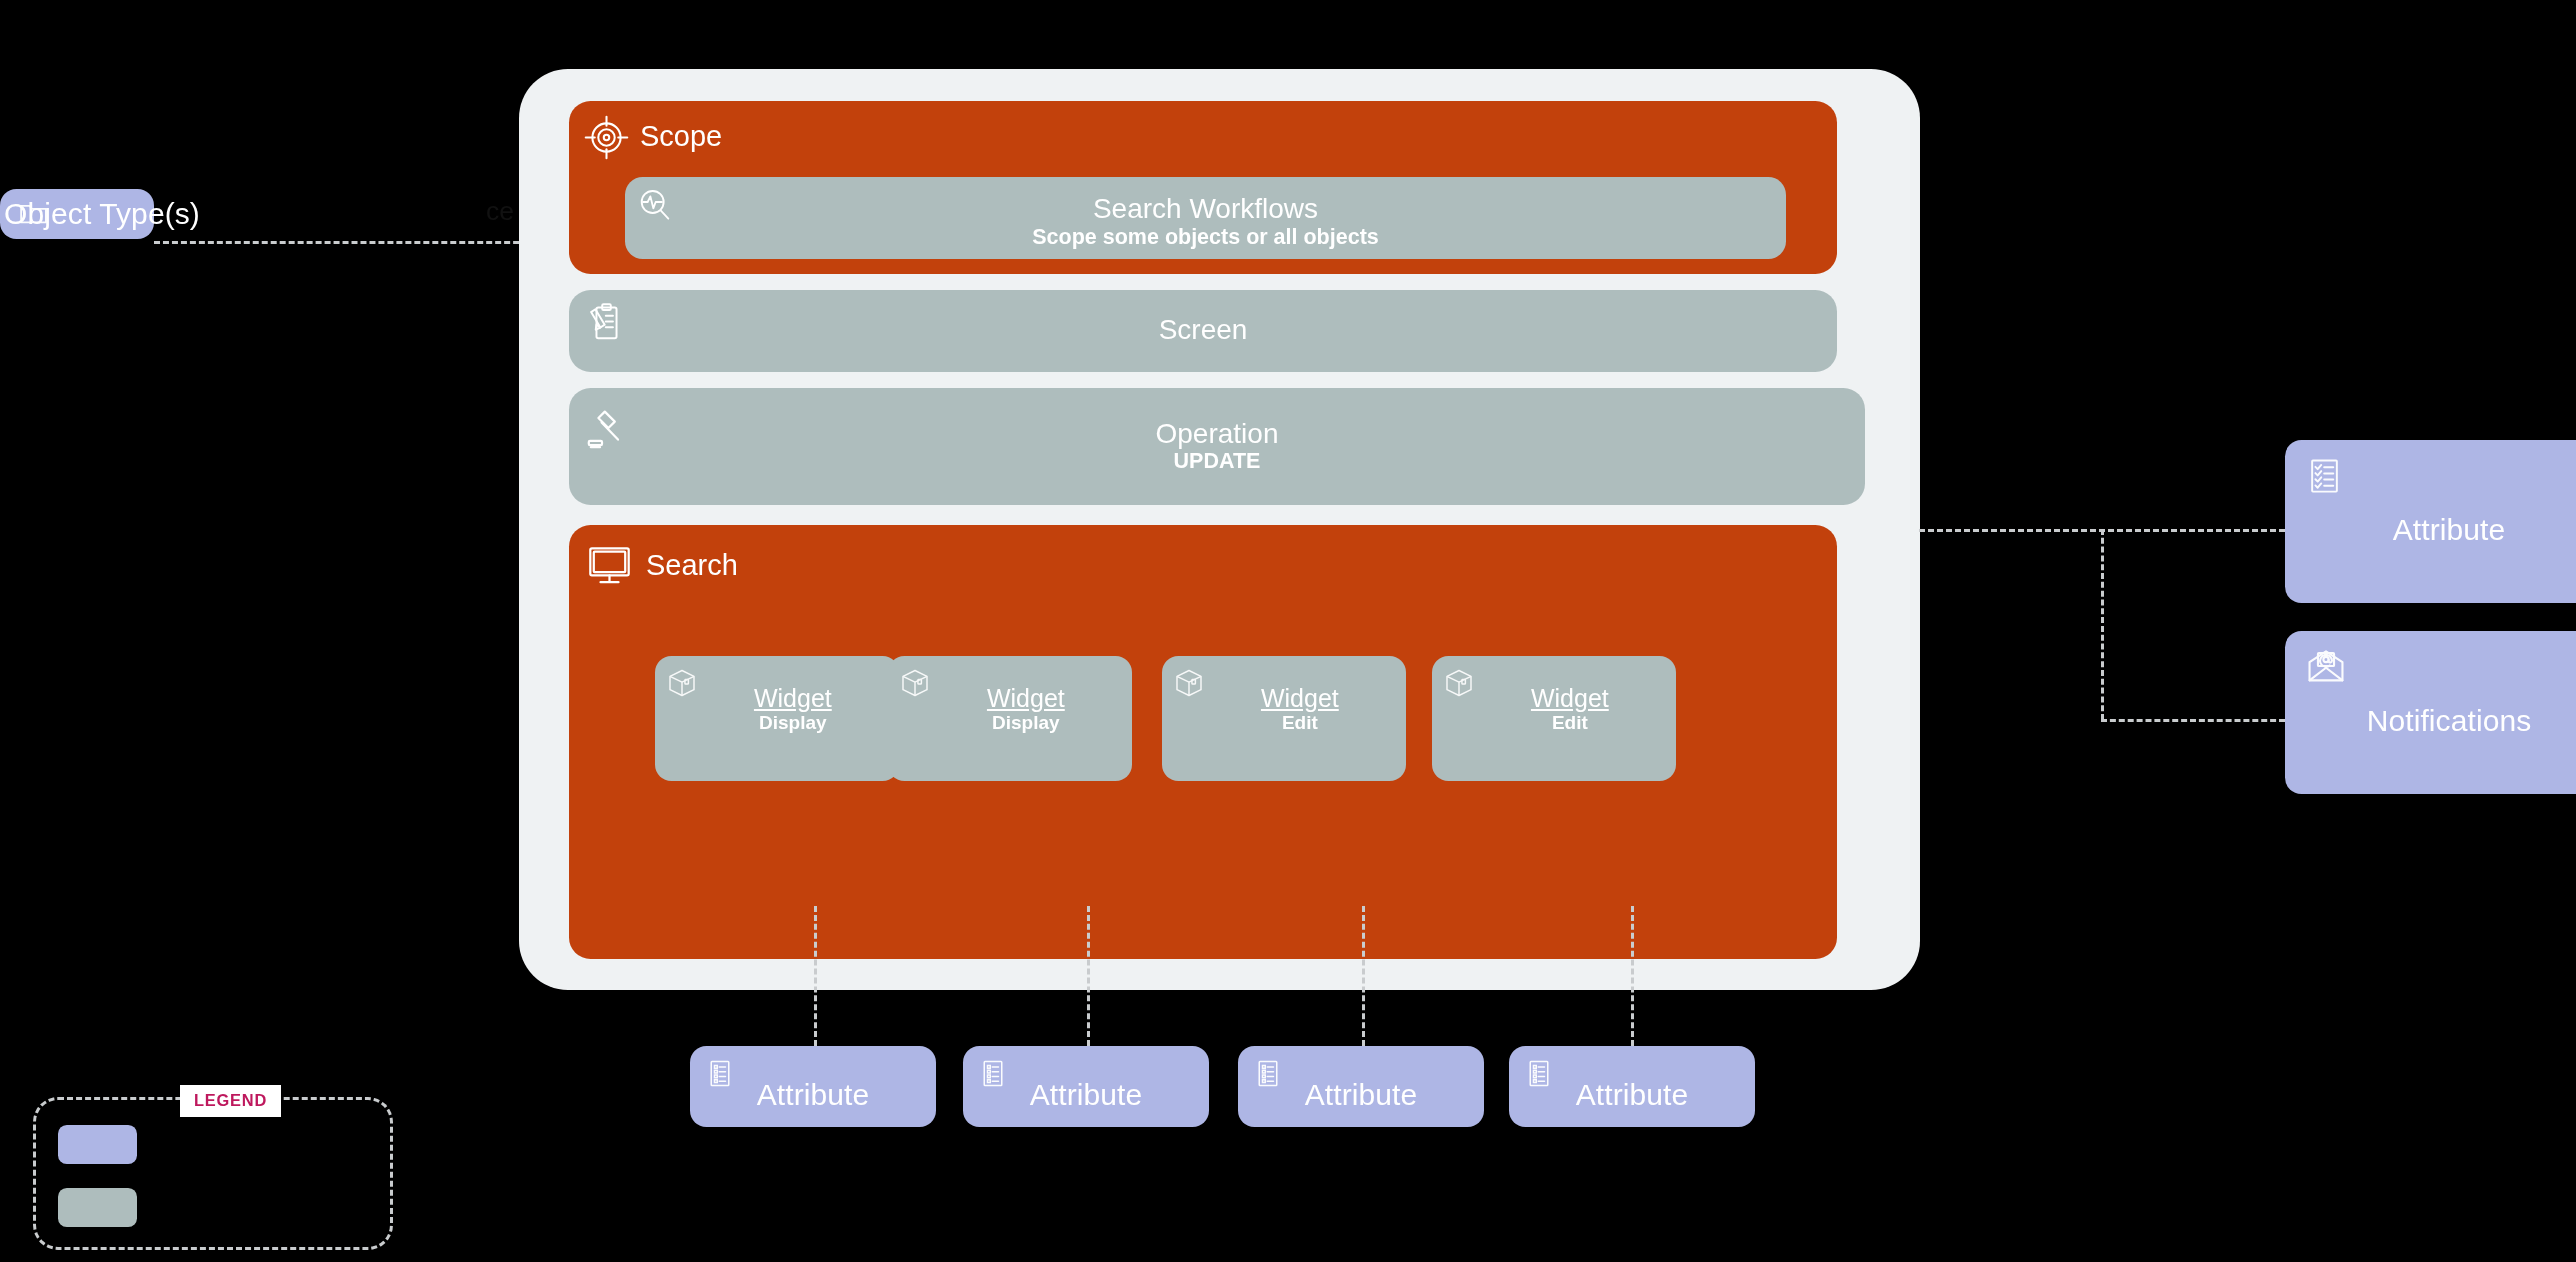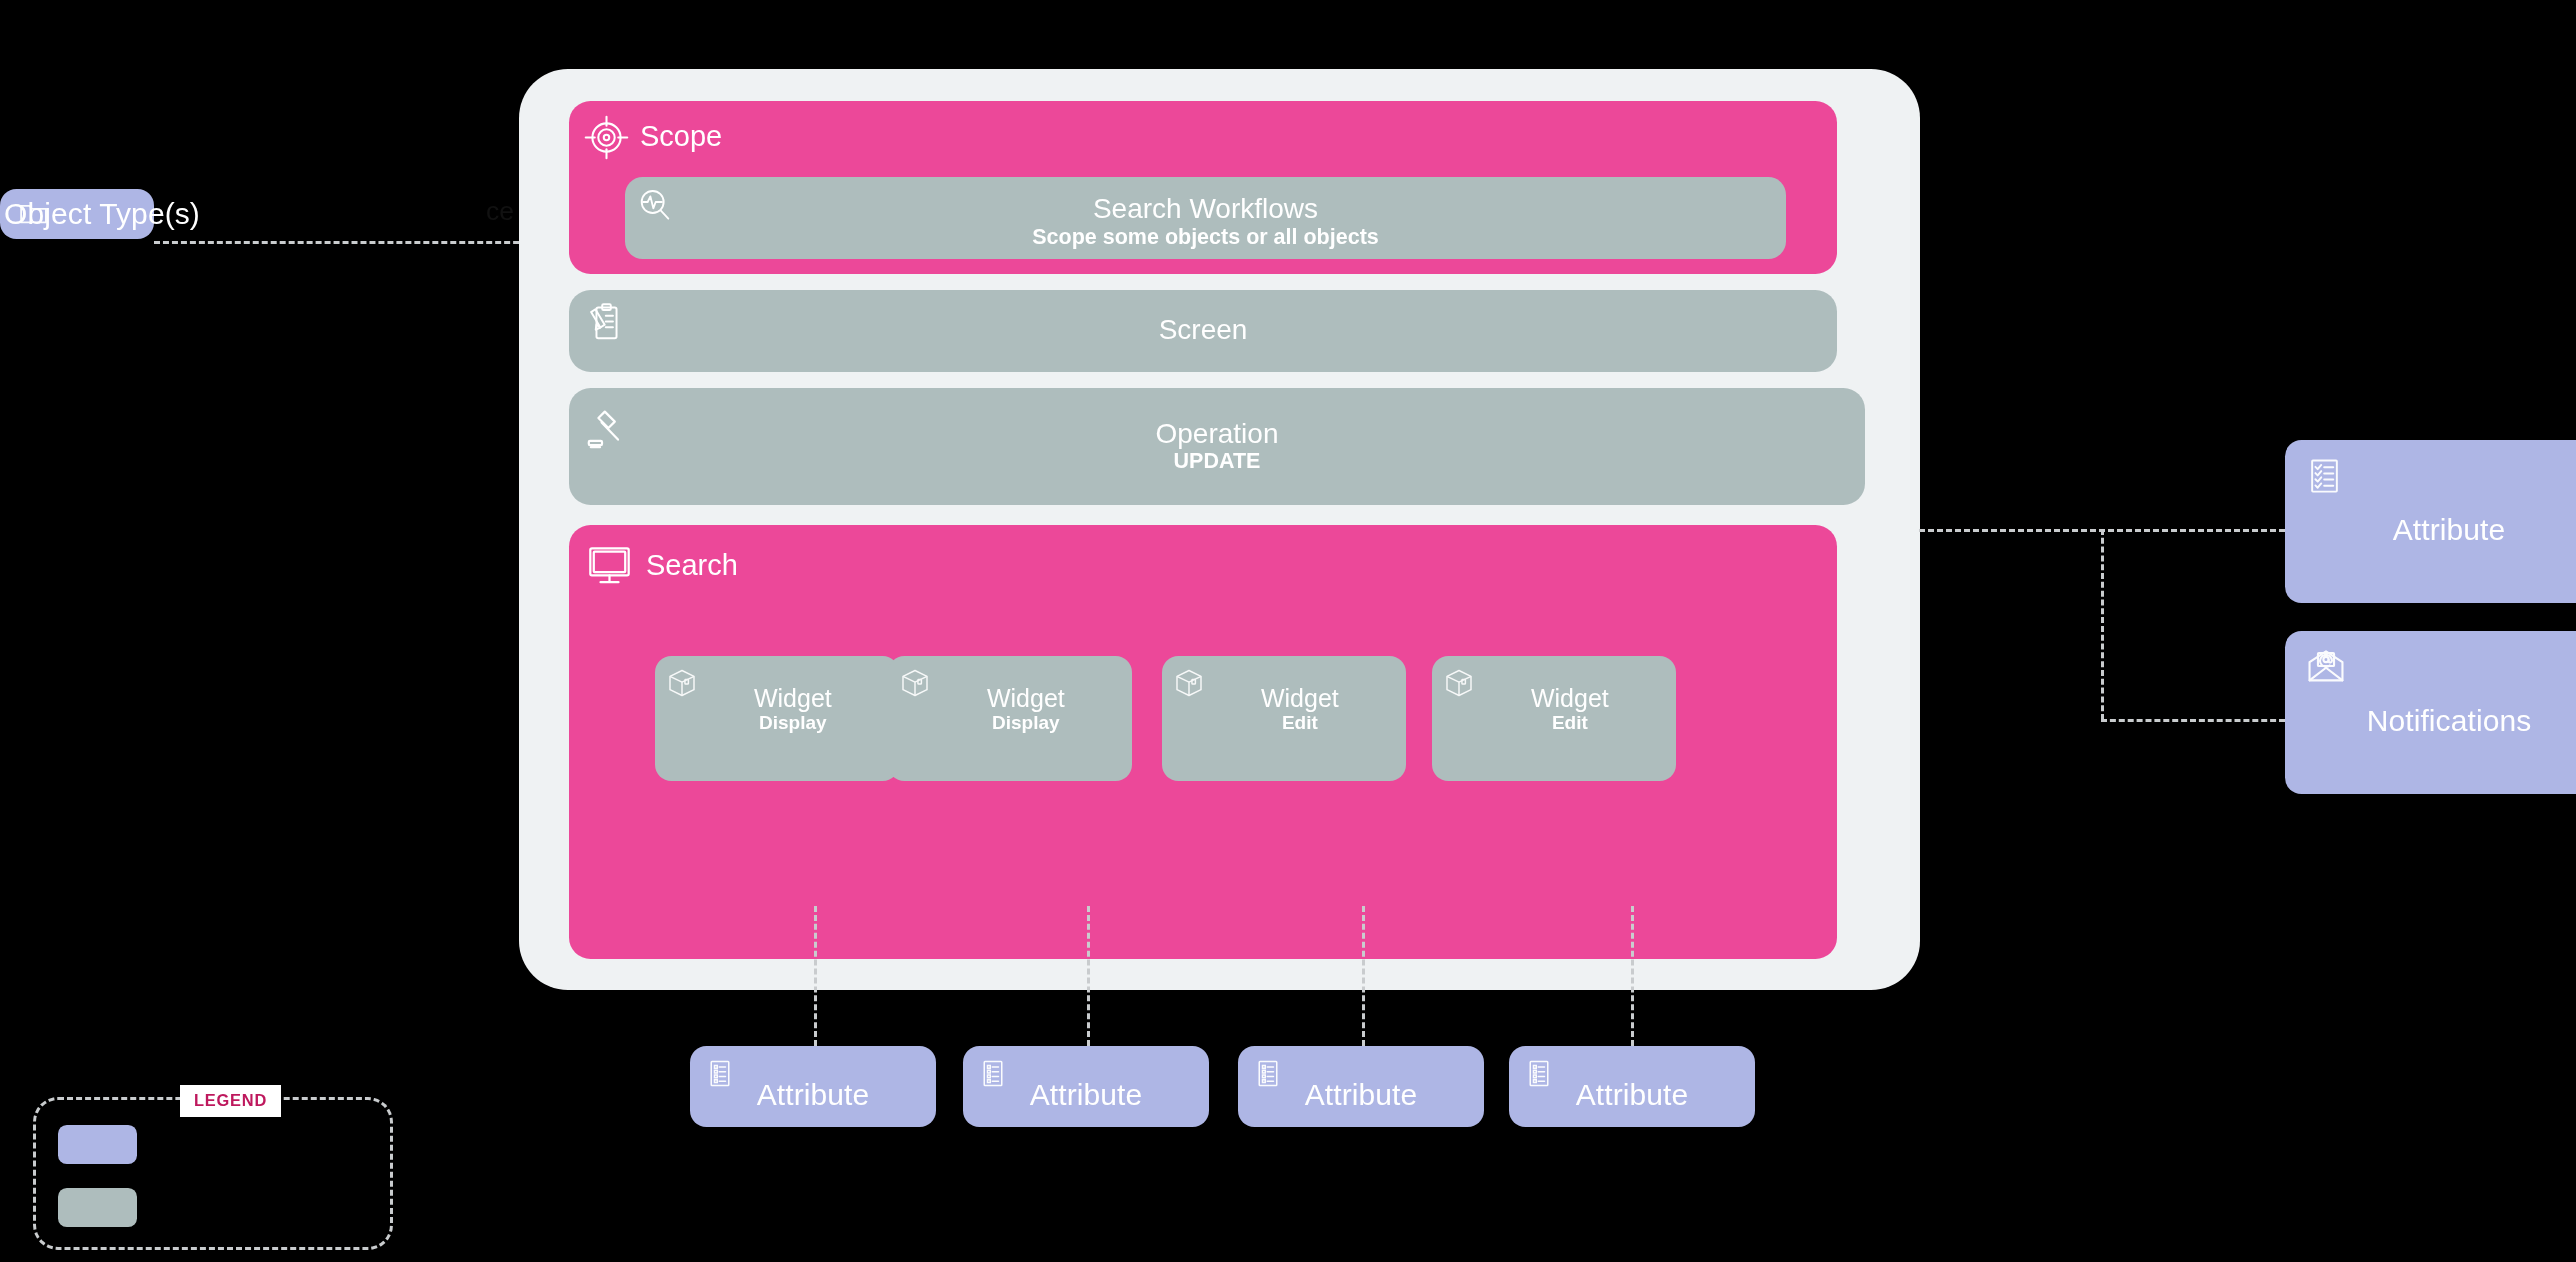--- a/index.html
+++ b/index.html
@@ -73,21 +73,21 @@
     height: 47px;
   }
   .section .sec-title {
     position: absolute;
     left: 71px;
     top: 19px;
     font-size: 29px;
     color: #ffffff;
     white-space: nowrap;
   }
-  .dark  { background: #ec4899; }
+  .dark  { background: #c2410c; }
   .light { background: #aebdbd; }
 
   
   .stack {
     position: absolute;
     left: 0; right: 0;
     text-align: center;
     color: #ffffff;
   }
   .stack .big {
@@ -115,21 +115,21 @@
     width: 32px;
     height: 32px;
     opacity: .9;
   }
   .widget .w-text {
     position: absolute;
     left: 38px; right: 6.3px;
     top: 28px;
     text-align: center;
   }
-  .widget .w-name { font-size: 25px; line-height: 1.12; }
+  .widget .w-name { font-size: 25px; line-height: 1.12; text-decoration: underline; }
   .widget .w-mode { font-size: 19px; line-height: 1.12; font-weight: 700; }
 
   
   #deco-box {
     position: absolute;
     left: 943px;
     top: 469px;
     width: 45px;
     height: 45px;
     opacity: .55;

